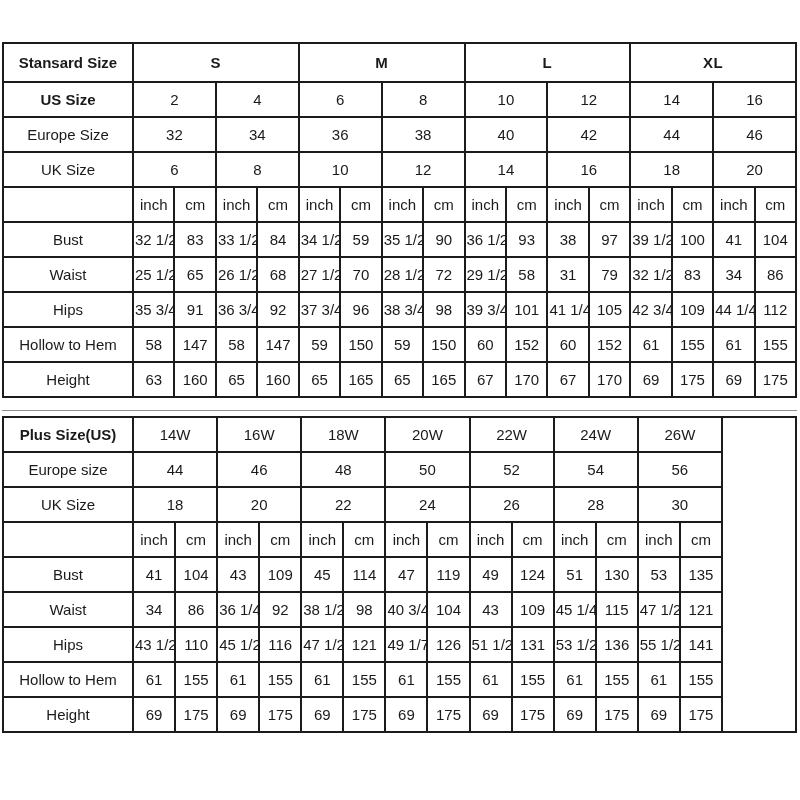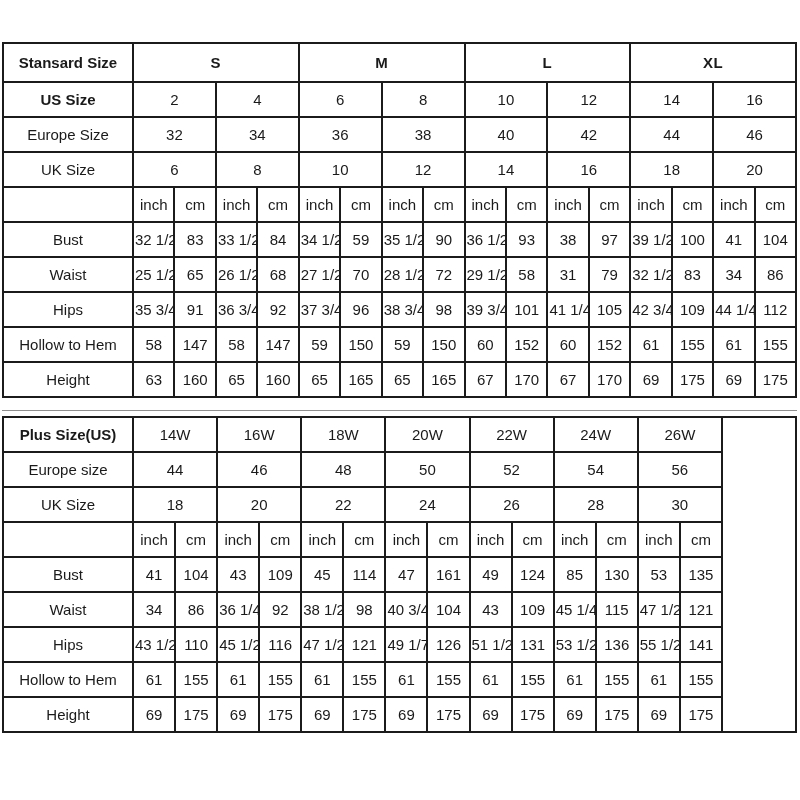--- a/index.html
+++ b/index.html
@@ -290,24 +290,24 @@
         </tr>
         <tr>
           <td>Bust</td>
           <td>41</td>
           <td>104</td>
           <td>43</td>
           <td>109</td>
           <td>45</td>
           <td>114</td>
           <td>47</td>
-          <td>161</td>
+          <td>119</td>
           <td>49</td>
           <td>124</td>
-          <td>85</td>
+          <td>51</td>
           <td>130</td>
           <td>53</td>
           <td>135</td>
         </tr>
         <tr>
           <td>Waist</td>
           <td>34</td>
           <td>86</td>
           <td>36 1/4</td>
           <td>92</td>

